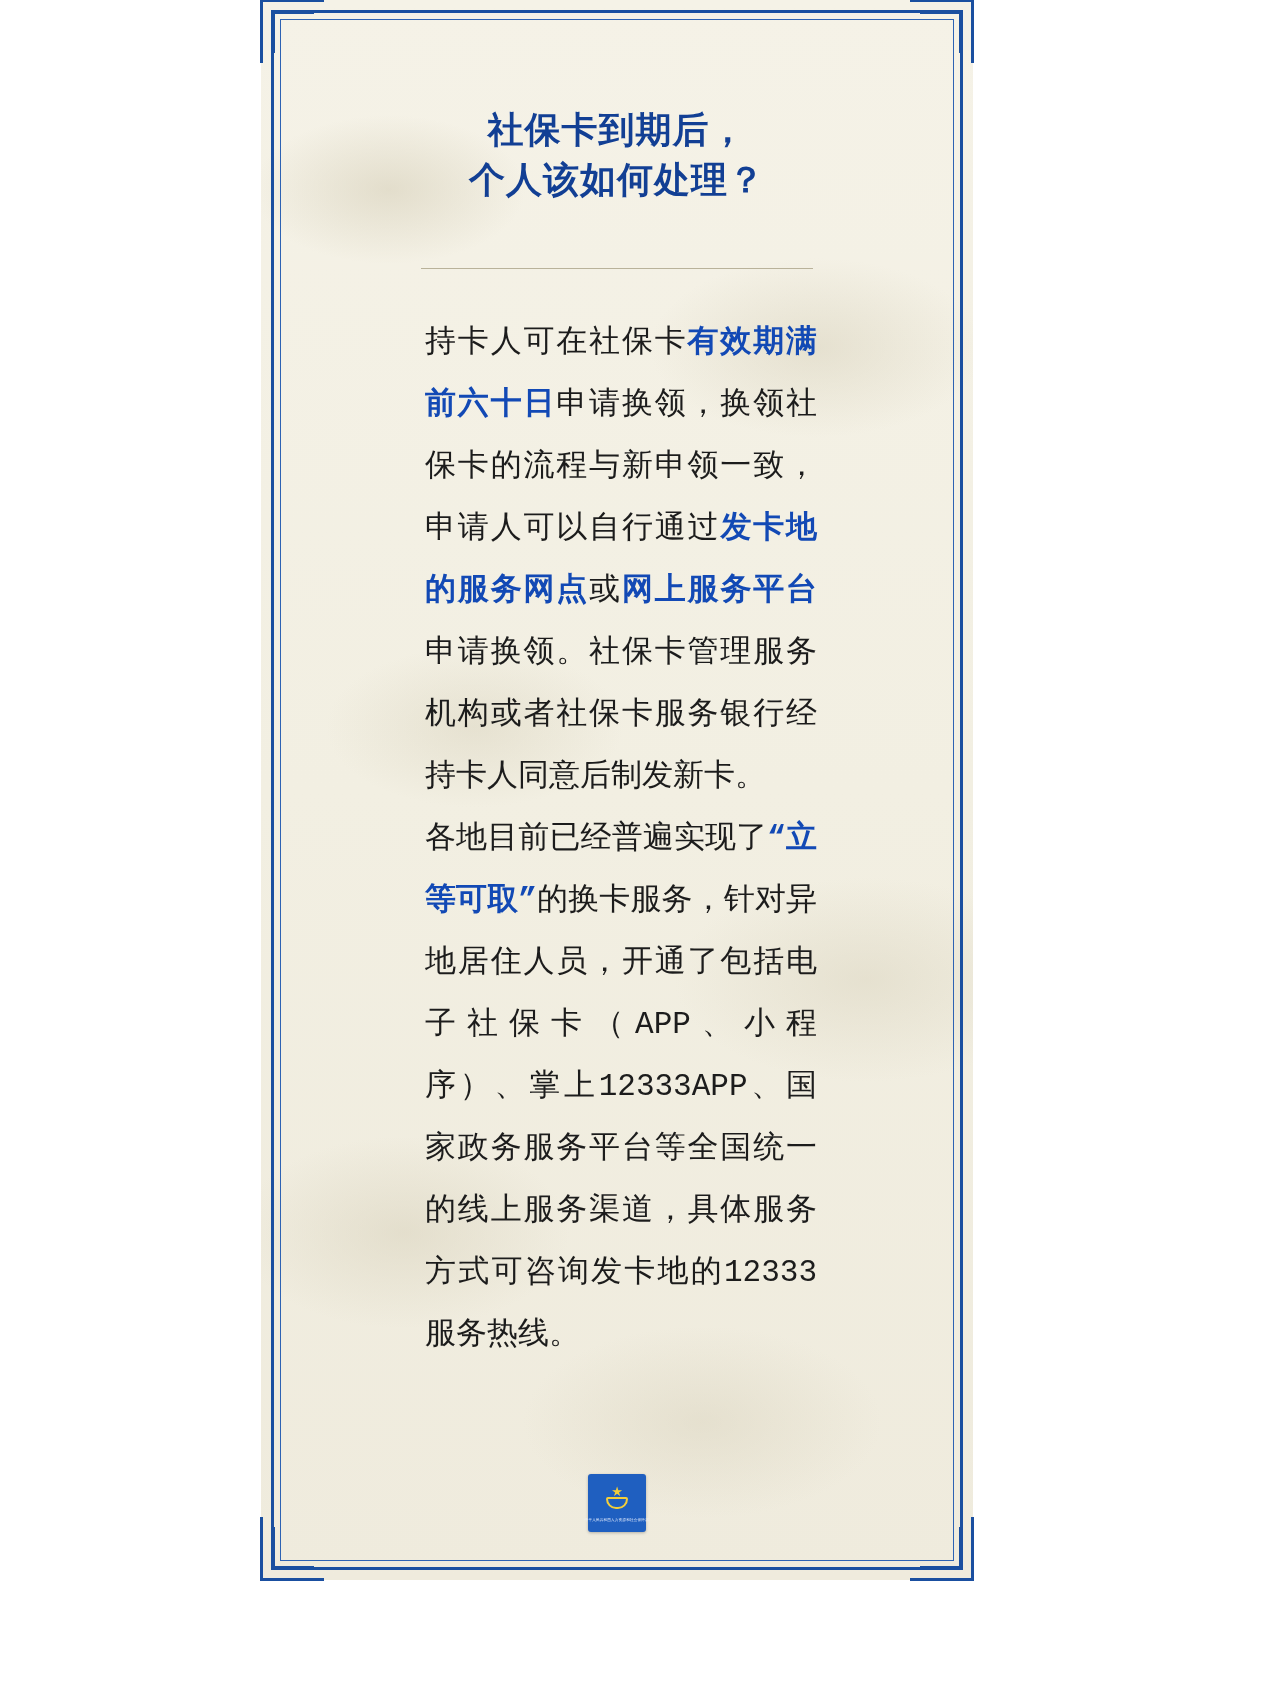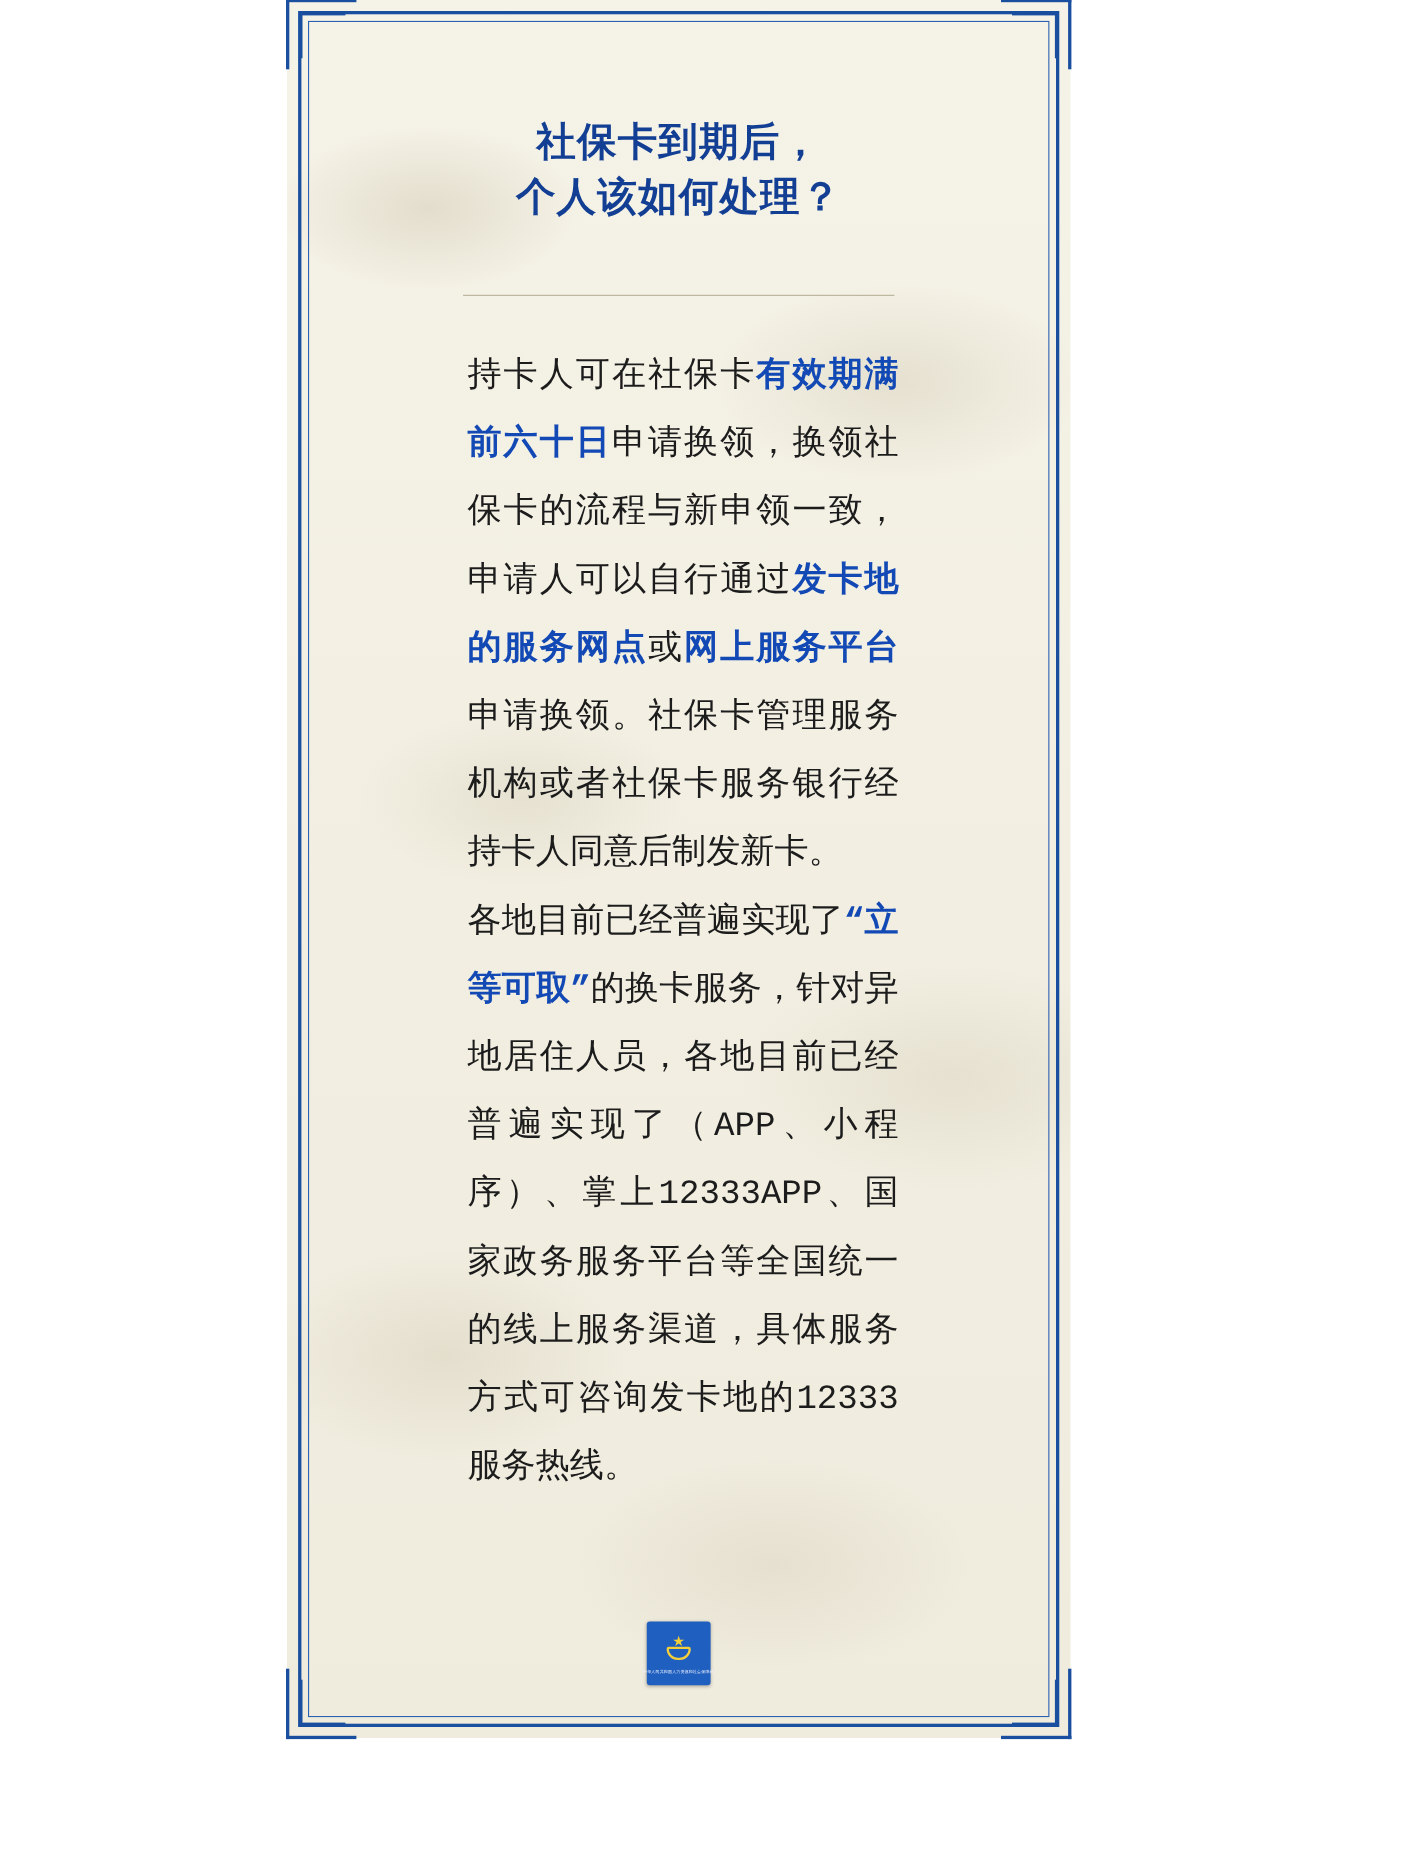--- a/index.html
+++ b/index.html
@@ -185,21 +185,21 @@
     <div class="title">社保卡到期后，
 个人该如何处理？</div>
 
     <div class="rule"></div>
 
     <div class="body-text">
       <p>
         <span>持卡人可在社保卡</span><span class="hl">有效期满前六十日</span><span>申请换领，换领社保卡的流程与新申领一致，申请人可以自行通过</span><span class="hl">发卡地的服务网点</span><span>或</span><span class="hl">网上服务平台</span><span>申请换领。社保卡管理服务机构或者社保卡服务银行经持卡人同意后制发新卡。</span>
       </p>
       <p>
-        <span>各地目前已经普遍实现了</span><span class="hl">“立等可取”</span><span>的换卡服务，针对异地居住人员，各地目前已经普遍实现了（APP、小程序）、掌上12333APP、国家政务服务平台等全国统一的线上服务渠道，具体服务方式可咨询发卡地的12333服务热线。</span>
+        <span>各地目前已经普遍实现了</span><span class="hl">“立等可取”</span><span>的换卡服务，针对异地居住人员，开通了包括电子社保卡（APP、小程序）、掌上12333APP、国家政务服务平台等全国统一的线上服务渠道，具体服务方式可咨询发卡地的12333服务热线。</span>
       </p>
     </div>
 
     <div class="emblem">
       <div class="crest">
         <span class="star">★</span>
         <span class="gear"></span>
       </div>
       <div class="cap">中华人民共和国人力资源和社会保障部</div>
     </div>

